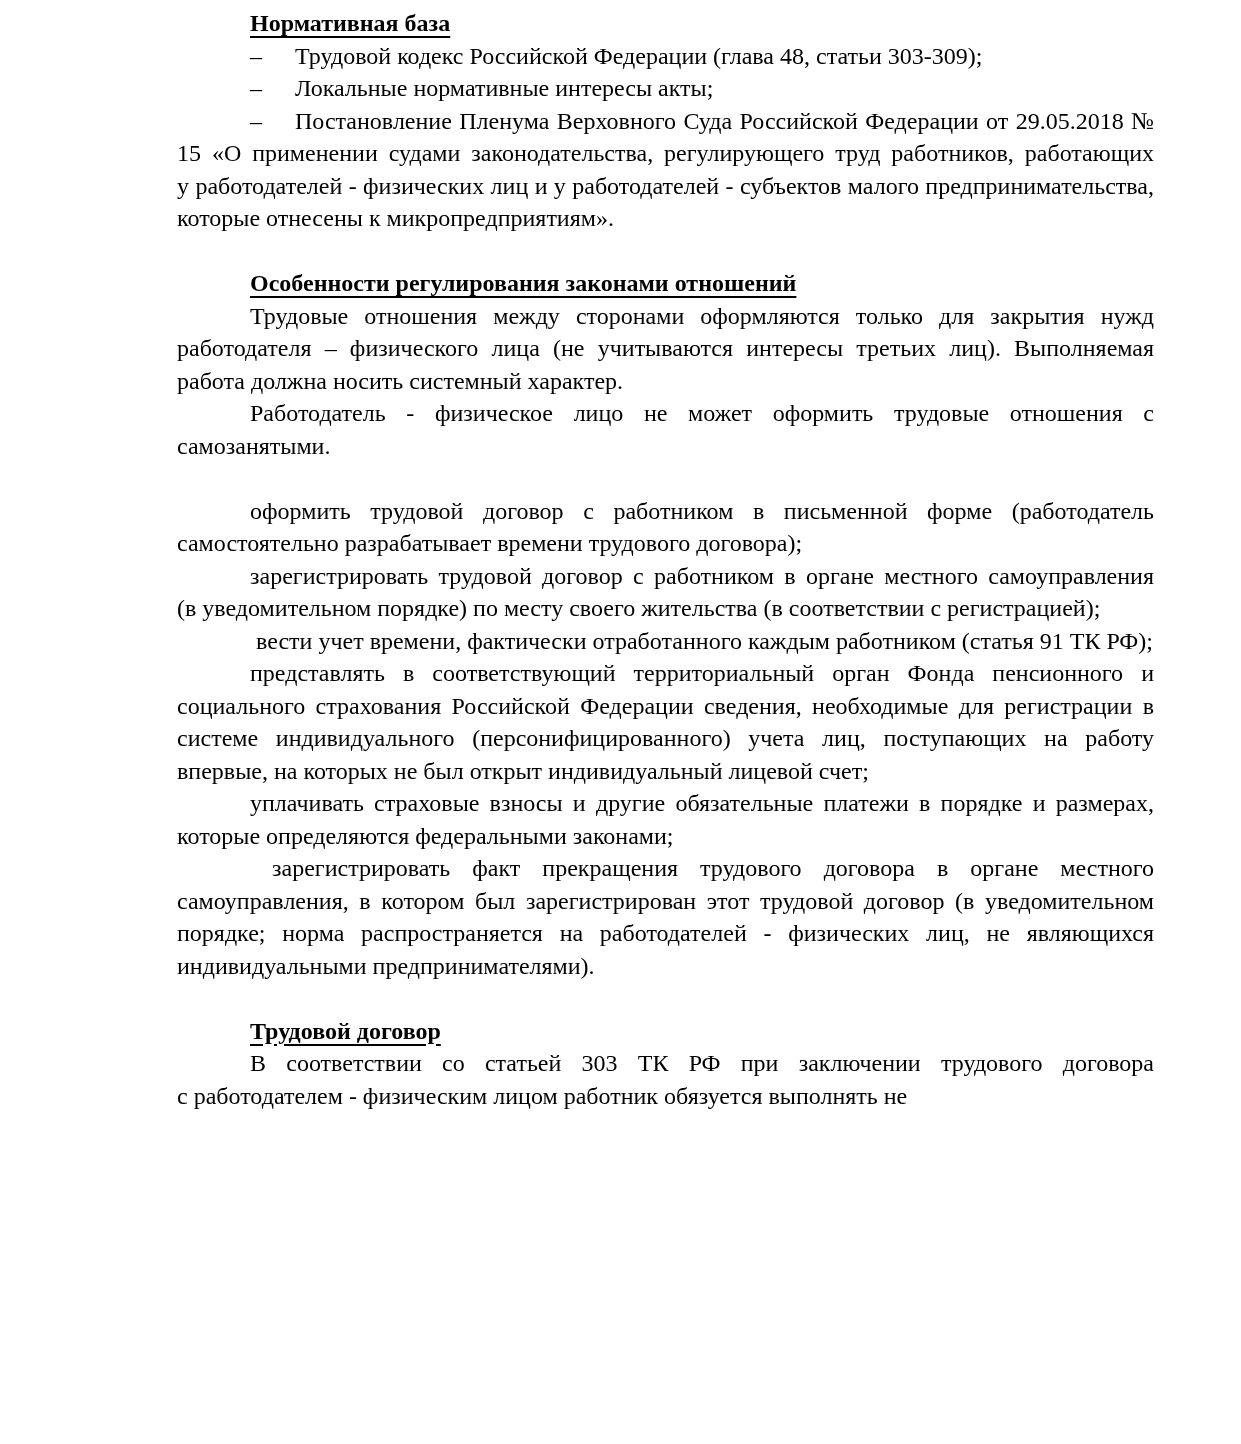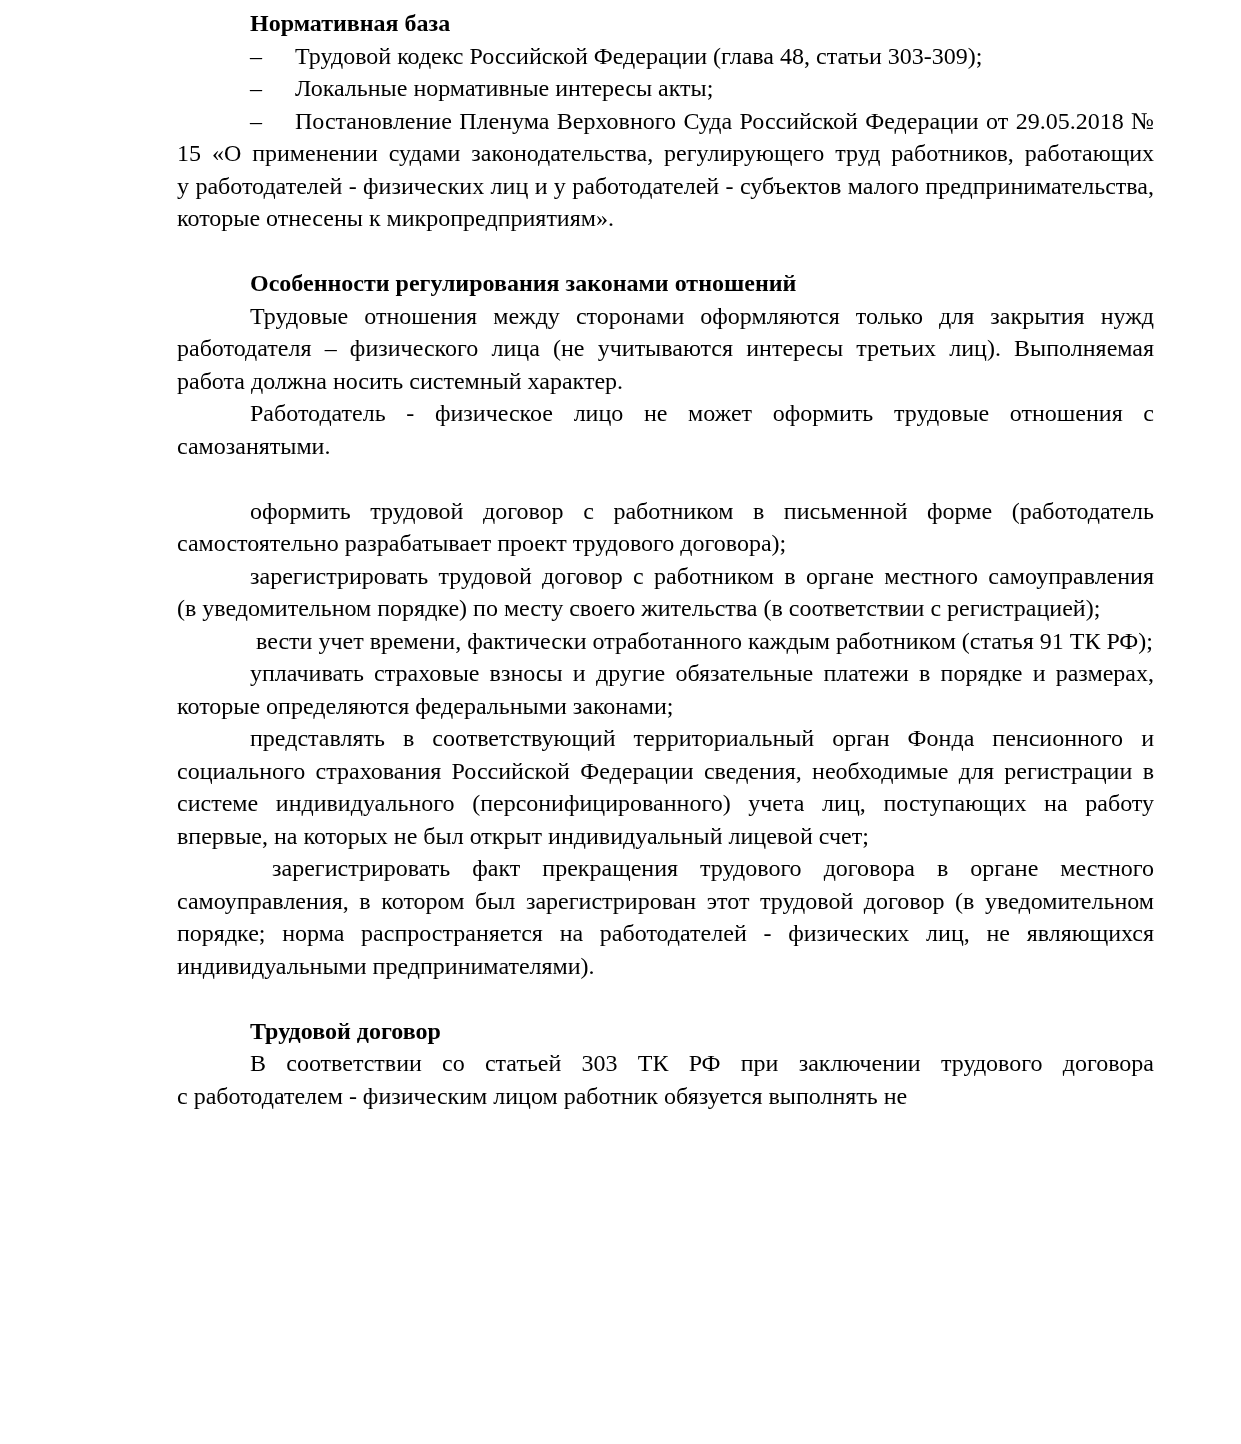--- a/index.html
+++ b/index.html
@@ -27,20 +27,21 @@
     margin: 0;
     padding: 0;
     text-align: justify;
     text-indent: 73px;
   }
   .heading-line {
     text-align: left;
   }
   .heading-text {
     font-weight: bold;
+    text-decoration: underline;
     text-decoration-thickness: 2px;
     text-underline-offset: 5px;
   }
   .dash {
     display: inline-block;
     width: 45px;
     text-indent: 0;
   }
 </style>
 </head>
@@ -55,25 +56,25 @@
     <p class="para"><span class="dash">–</span><span>Постановление Пленума Верховного Суда Российской Федерации от 29.05.2018 № 15 «О применении судами законодательства, регулирующего труд работников, работающих у&nbsp;работодателей - физических лиц и у&nbsp;работодателей - субъектов малого предпринимательства, которые отнесены к&nbsp;микропредприятиям».</span></p>
   </section>
 
   <section class="doc-section">
     <p class="para heading-line"><span class="heading-text">Особенности регулирования законами отношений</span></p>
     <p class="para">Трудовые отношения между сторонами оформляются только для закрытия нужд работодателя – физического лица (не учитываются интересы третьих лиц). Выполняемая работа должна носить системный характер.</p>
     <p class="para">Работодатель - физическое лицо не может оформить трудовые отношения с самозанятыми.</p>
   </section>
 
   <section class="doc-section">
-    <p class="para">оформить трудовой договор с работником в письменной форме (работодатель самостоятельно разрабатывает проект трудового договора);</p>
+    <p class="para">оформить трудовой договор с работником в письменной форме (работодатель самостоятельно разрабатывает времени трудового договора);</p>
     <p class="para">зарегистрировать трудовой договор с&nbsp;работником в органе местного самоуправления (в&nbsp;уведомительном порядке) по месту своего жительства (в&nbsp;соответствии с&nbsp;регистрацией);</p>
     <p class="para">&nbsp;вести учет времени, фактически отработанного каждым работником (статья 91 ТК РФ);</p>
+    <p class="para">представлять в соответствующий территориальный орган Фонда пенсионного и социального страхования Российской Федерации сведения, необходимые для регистрации в системе индивидуального (персонифицированного) учета лиц, поступающих на работу впервые, на которых не был открыт индивидуальный лицевой счет;</p>
     <p class="para">уплачивать страховые взносы и другие обязательные платежи в порядке и размерах, которые определяются федеральными законами;</p>
-    <p class="para">представлять в соответствующий территориальный орган Фонда пенсионного и социального страхования Российской Федерации сведения, необходимые для регистрации в системе индивидуального (персонифицированного) учета лиц, поступающих на работу впервые, на которых не был открыт индивидуальный лицевой счет;</p>
     <p class="para">&nbsp;зарегистрировать факт прекращения трудового договора в органе местного самоуправления, в котором был зарегистрирован этот трудовой договор (в&nbsp;уведомительном порядке; норма распространяется на работодателей - физических лиц, не являющихся индивидуальными предпринимателями).</p>
   </section>
 
   <section class="doc-section">
     <p class="para heading-line"><span class="heading-text">Трудовой договор</span></p>
     <p class="para">В соответствии со статьей 303 ТК РФ при заключении трудового договора с&nbsp;работодателем - физическим лицом работник обязуется выполнять не</p>
   </section>
 
 </div>
 

